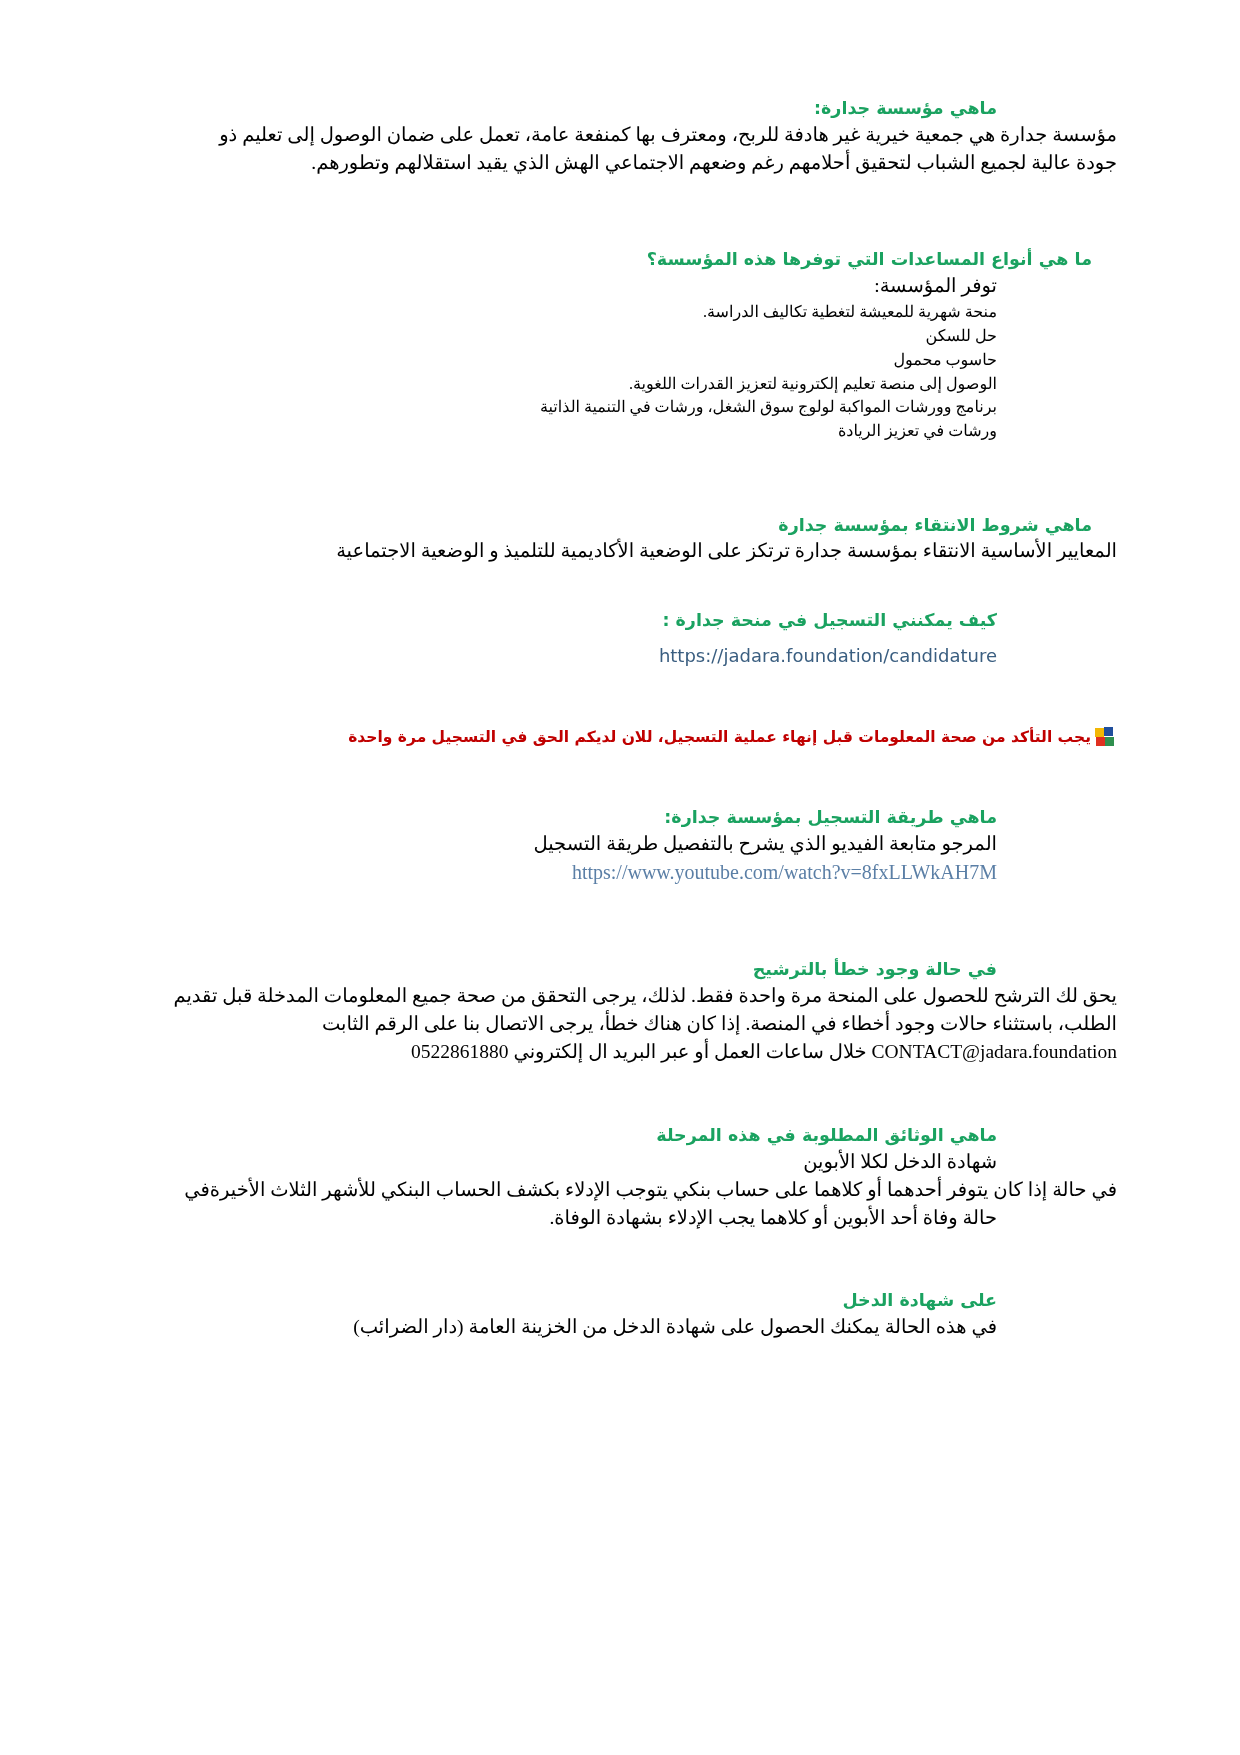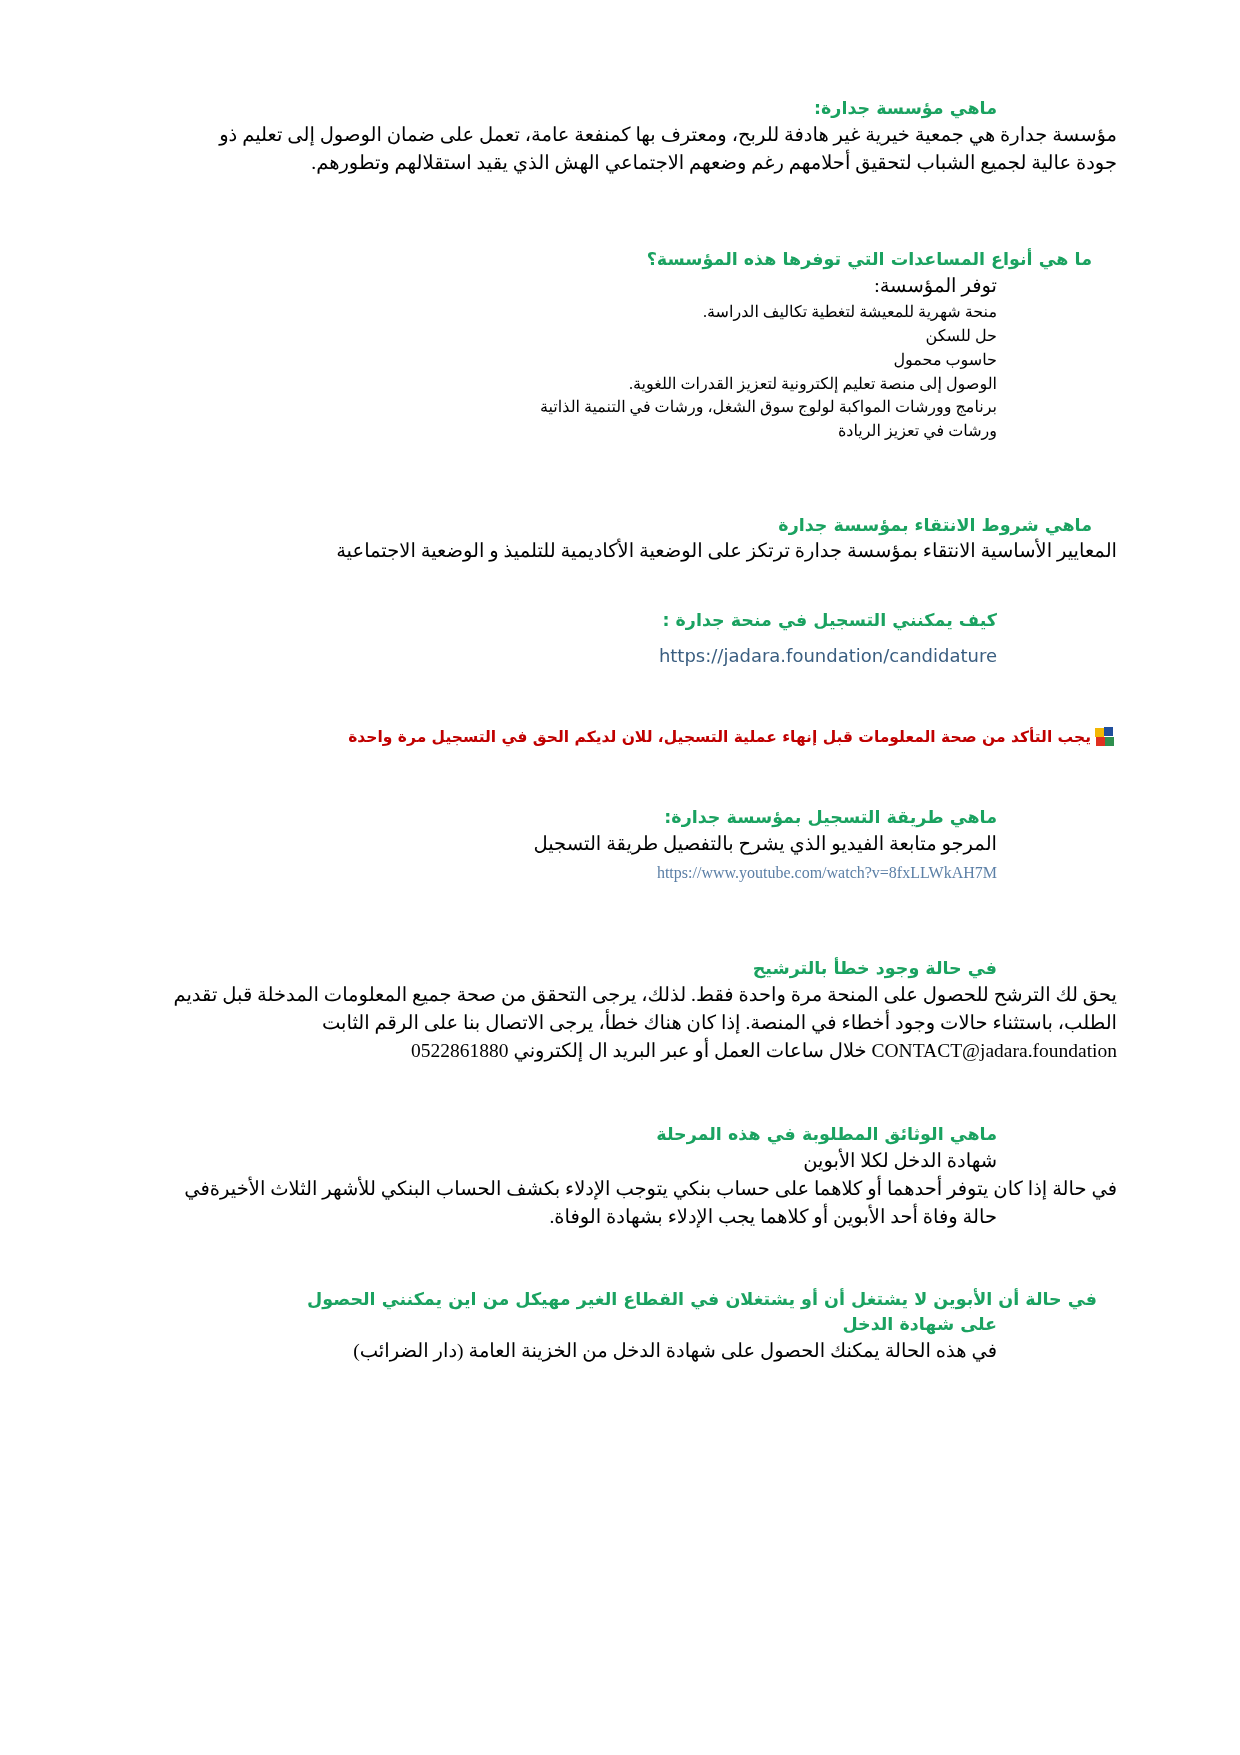--- a/index.html
+++ b/index.html
@@ -71,21 +71,21 @@
     font-family: "DejaVu Sans", "Liberation Sans", sans-serif;
     font-size: 18px;
     color: #3a5e80;
     text-decoration: none;
     direction: ltr;
     unicode-bidi: embed;
     display: inline-block;
   }
   .link-serif {
     font-family: "Liberation Serif", "DejaVu Serif", serif;
-    font-size: 16px;
+    font-size: 20px;
     color: #5b7fa6;
     text-decoration: none;
     direction: ltr;
     unicode-bidi: embed;
     display: inline-block;
   }
   .ltr-inline {
     direction: ltr;
     unicode-bidi: embed;
     display: inline-block;
@@ -198,21 +198,20 @@
 
     <div class="sp-xl"></div>
 
     <h2 class="h-green">ماهي الوثائق المطلوبة في هذه المرحلة</h2>
     <p class="body-txt">شهادة الدخل لكلا الأبوين</p>
     <p class="body-txt justify bleed-l bleed-r">في حالة إذا كان يتوفر أحدهما أو كلاهما على حساب بنكي يتوجب الإدلاء بكشف الحساب البنكي للأشهر الثلاث الأخيرةفي</p>
     <p class="body-txt">حالة وفاة أحد الأبوين أو كلاهما يجب الإدلاء بشهادة الوفاة.</p>
 
     <div class="sp-xl"></div>
 
-    <h2 class="h-green wrap2">في حالة أن الأبوين لا يشتغل أن أو يشتغلان في القطاع الغير مهيكل من اين يمكنني الحصول</h2>
     <h2 class="h-green">على شهادة الدخل</h2>
     <p class="body-txt bleed-l">في هذه الحالة يمكنك الحصول على شهادة الدخل من الخزينة العامة (دار الضرائب)</p>
 
     <div class="sp-xxl"></div>
 
     <h2 class="h-green wide">هل الدخل المطلوب أثناء التسجيل هو الدخل الشهري او السنوي</h2>
 
   </div>
 </div>
 

